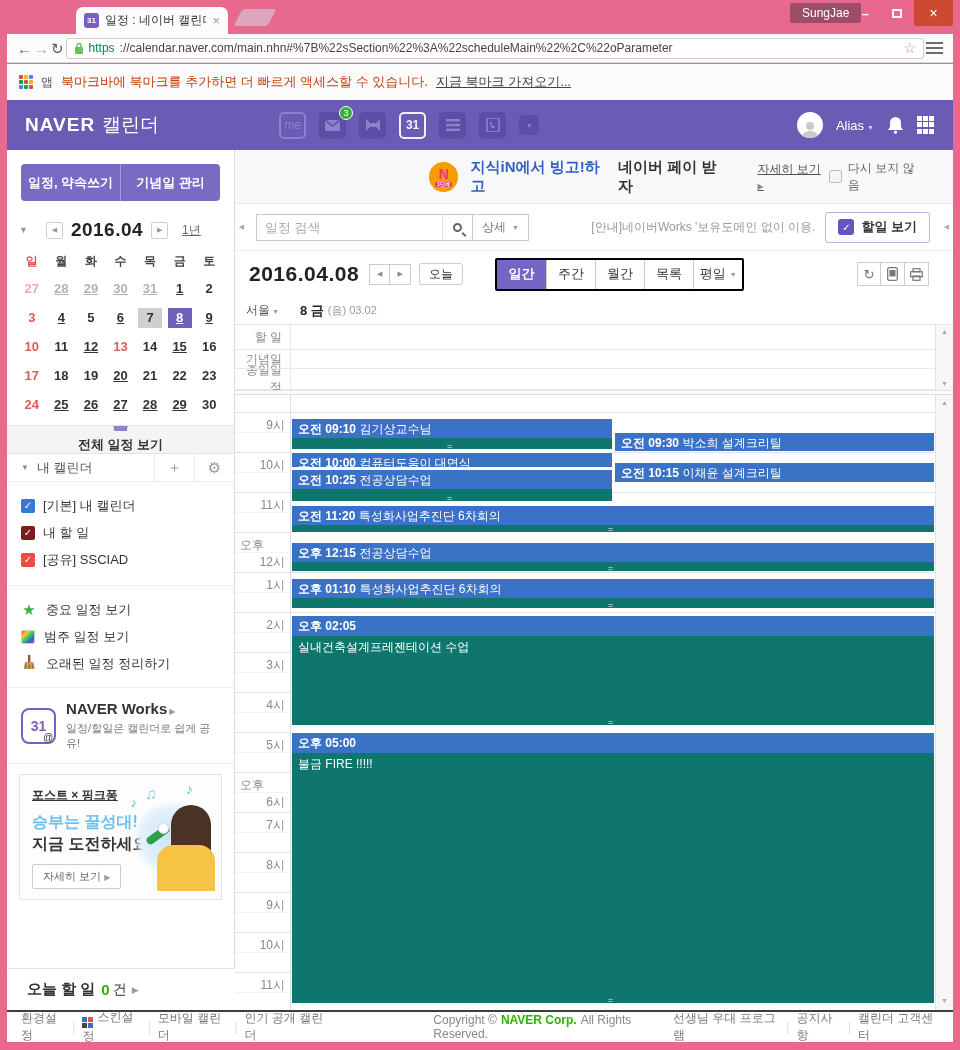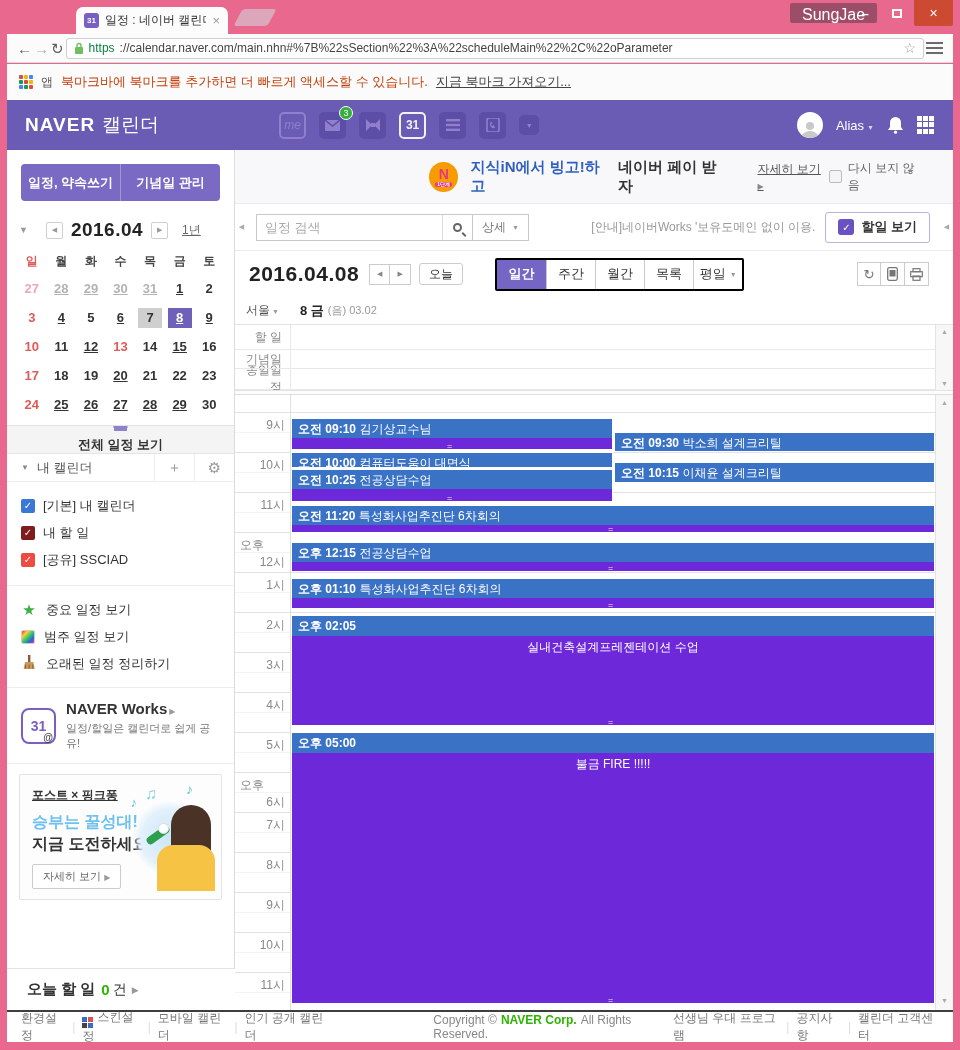--- a/index.html
+++ b/index.html
@@ -5,21 +5,21 @@
   *{margin:0;padding:0;box-sizing:border-box;}
   body{width:960px;height:1050px;font-family:"Liberation Sans","DejaVu Sans",sans-serif;}
   .screen{position:relative;width:960px;height:1050px;background:#E8688E;overflow:hidden;}
 
   
   .tab{position:absolute;left:76px;top:7px;width:152px;height:27px;background:#FCFCFC;border-radius:7px 7px 0 0;display:flex;align-items:center;padding:0 8px;gap:6px;}
   .tab-fav{width:15px;height:15px;background:#7A5FC0;border-radius:3px;color:#fff;font-size:8px;font-weight:bold;display:flex;align-items:center;justify-content:center;}
   .tab-title{font-size:12px;color:#333;white-space:nowrap;overflow:hidden;flex:1;}
   .tab-close{color:#9a9a9a;font-size:13px;line-height:1;cursor:pointer;}
   .newtab{position:absolute;left:238px;top:9px;width:34px;height:17px;background:#DCA6BB;transform:skewX(-28deg);border-radius:3px;}
-  .profile-badge{position:absolute;left:790px;top:3px;height:20px;background:#9C4E68;color:#fff;font-size:16px;padding:3px 12px;border-radius:2px;}
+  .profile-badge{position:absolute;left:790px;top:3px;height:20px;background:#9C4E68;color:#fff;font-size:12px;padding:3px 12px;border-radius:2px;}
   .winbtn{position:absolute;top:0;height:26px;color:#fff;display:flex;align-items:center;justify-content:center;font-size:13px;}
   .winbtn.min{left:850px;width:30px;font-weight:bold;}
   .winbtn.max{left:882px;width:30px;}
   .maxbox{width:10px;height:9px;border:2px solid #fff;display:block;}
   .winbtn.close{left:914px;width:39px;background:#CB4A31;border-radius:0 0 2px 2px;font-size:14px;}
 
   .chrome-toolbar{position:absolute;left:7px;right:7px;top:34px;height:29px;background:#FBFBFB;border-bottom:1px solid #D8D8D8;display:flex;align-items:center;padding:0 10px;gap:2px;}
   .navg{font-size:15px;color:#5f5f5f;line-height:1;}
   .navg.dim{color:#ABABAB;}
   .urlbar{flex:1;height:21px;background:#fff;border:1px solid #CFCFCF;border-radius:3px;display:flex;align-items:center;padding:0 7px;gap:5px;overflow:hidden;}
@@ -188,21 +188,21 @@
   .tg-inner{position:absolute;left:0;top:0;width:700px;height:640px;}
   .hline{position:absolute;left:0;width:700px;height:0;border-top:1px solid #E2E2E2;}
   .hline.half{border-top:1px solid #F3F3F3;}
   .hlabel{position:absolute;width:50px;text-align:right;font-size:12px;color:#888;}
   .hlabel .pm{margin-right:21px;}
   .tg-vline{position:absolute;left:55px;top:0;bottom:0;border-left:1px solid #E0E0E0;}
   .canvas{position:absolute;left:56px;top:0;width:644px;height:640px;}
   .event{position:absolute;background:#3A72C6;color:#fff;font-size:12px;overflow:hidden;border:1px solid #FFF;}
   .event .eline{padding:2px 6px;white-space:nowrap;}
   .event .etime{font-weight:bold;}
-  .event.split .ebody,.event.block .ebody{position:absolute;left:0;right:0;bottom:0;background:#6d28d9;text-align:center;}
+  .event.split .ebody,.event.block .ebody{position:absolute;left:0;right:0;bottom:0;background:#0f766e;}
   .event.split .ebody{top:19px;}
   .event.block .ebody{top:20px;padding:3px 6px;white-space:nowrap;}
   .handle{position:absolute;bottom:-1px;left:50%;margin-left:-5px;color:rgba(255,255,255,.9);font-size:9px;line-height:7px;}
   .grid-scroll{position:absolute;right:0;top:0;bottom:0;width:18px;background:#F7F7F7;border-left:1px solid #E3E3E3;color:#A9A9A9;font-size:7px;}
   .grid-scroll .i-up{position:absolute;top:4px;left:5px;}
   .grid-scroll .i-down{position:absolute;bottom:6px;left:5px;}
 
   
   .i-up::before{content:"▲";}
   .i-down::before{content:"▼";}

